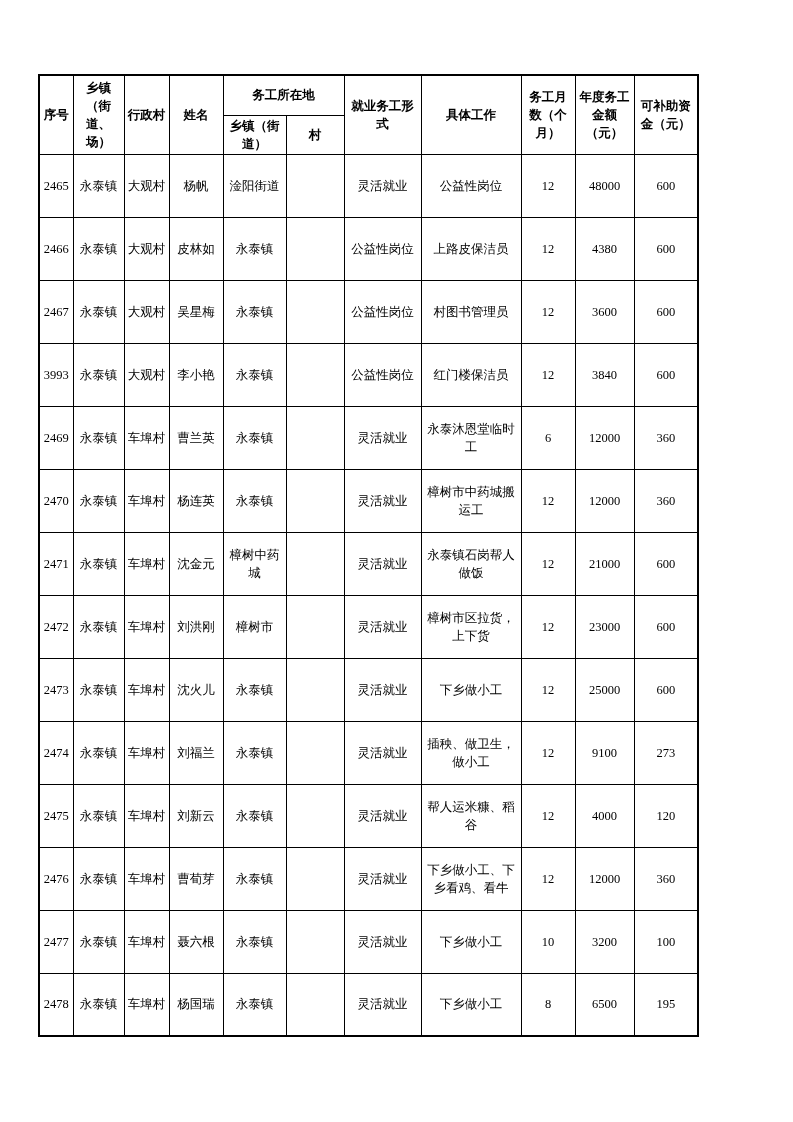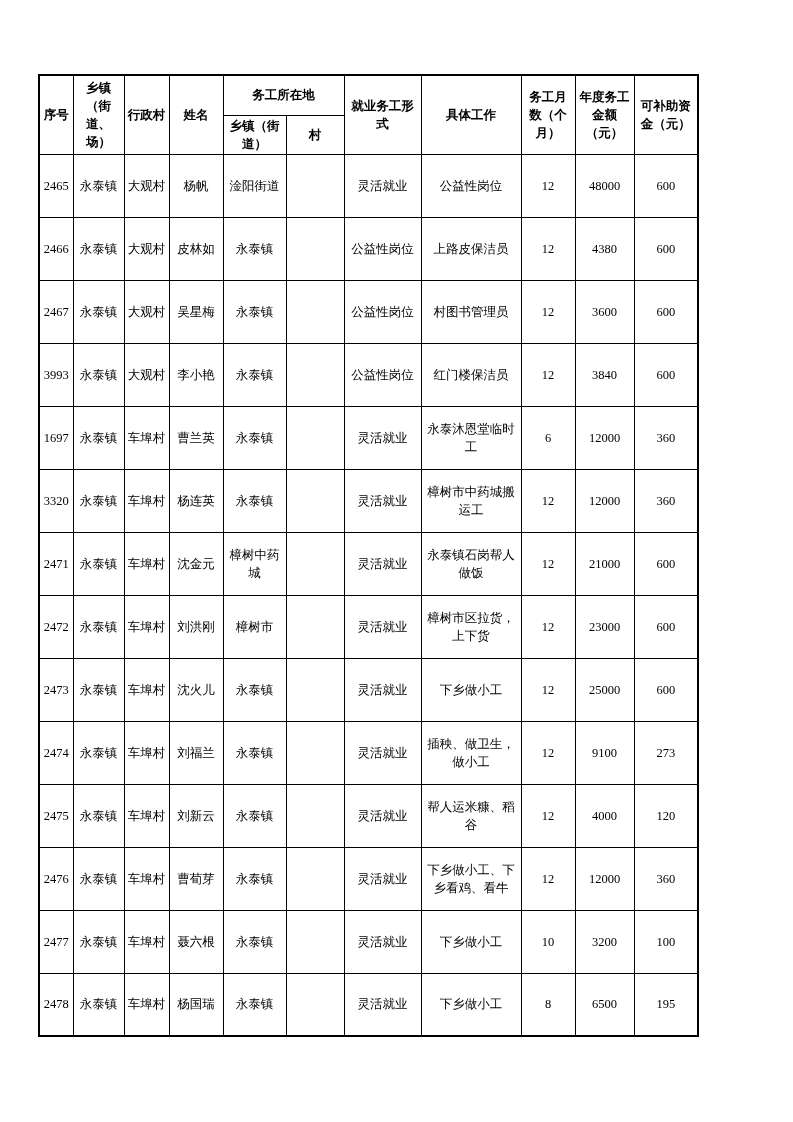--- a/index.html
+++ b/index.html
@@ -126,34 +126,34 @@
           <td>李小艳</td>
           <td>永泰镇</td>
           <td></td>
           <td>公益性岗位</td>
           <td>红门楼保洁员</td>
           <td>12</td>
           <td>3840</td>
           <td>600</td>
         </tr>
         <tr>
-          <td>1697</td>
+          <td>2469</td>
           <td>永泰镇</td>
           <td>车埠村</td>
           <td>曹兰英</td>
           <td>永泰镇</td>
           <td></td>
           <td>灵活就业</td>
           <td>永泰沐恩堂临时工</td>
           <td>6</td>
           <td>12000</td>
           <td>360</td>
         </tr>
         <tr>
-          <td>3320</td>
+          <td>2470</td>
           <td>永泰镇</td>
           <td>车埠村</td>
           <td>杨连英</td>
           <td>永泰镇</td>
           <td></td>
           <td>灵活就业</td>
           <td>樟树市中药城搬运工</td>
           <td>12</td>
           <td>12000</td>
           <td>360</td>

